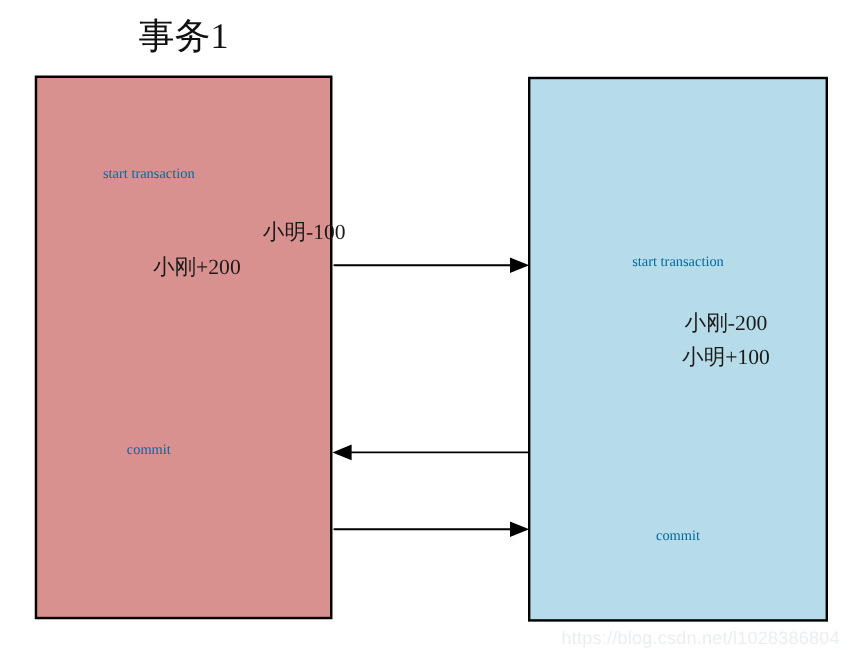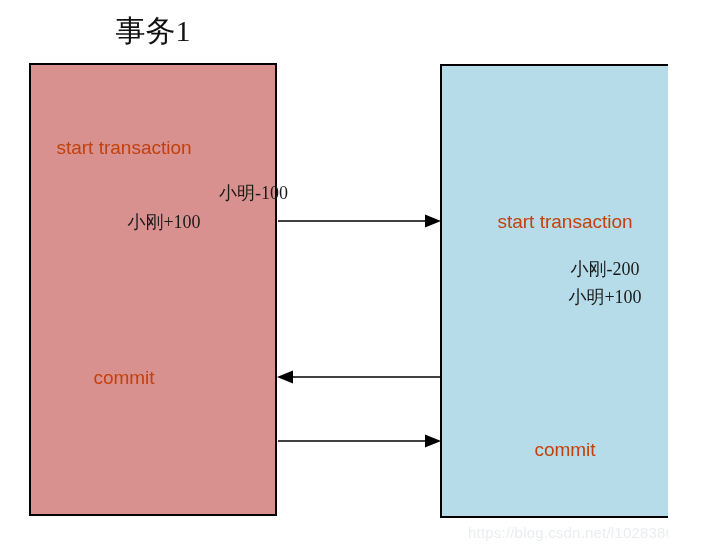--- a/index.html
+++ b/index.html
@@ -2,21 +2,21 @@
 <html><head>
 <meta charset="utf-8">
 <style>
   html, body {
     margin: 0;
     padding: 0;
     background: #ffffff;
   }
   #canvas {
     position: relative;
-    width: 668px;
+    width: 720px;
     height: 552px;
     background: #ffffff;
     overflow: hidden;
     font-family: "Liberation Serif", "DejaVu Serif", serif;
   }
 
   
   .col-title {
     position: absolute;
     font-family: "Liberation Serif", "DejaVu Serif", serif;
@@ -46,23 +46,23 @@
     left: 440px;
     top: 64px;
     width: 250px;
     height: 454px;
     background: #b5dce8;
   }
 
   
   .step {
     position: absolute;
-    font-family: Liberation Sans, sans-serif;
-    font-size: 19px;
-    color: #c2410c;
+    font-family: Liberation Serif, serif;
+    font-size: 12px;
+    color: #0369a1;
     white-space: nowrap;
     line-height: 1;
   }
   .step-cn {
     position: absolute;
     font-family: "Liberation Serif", "DejaVu Serif", serif;
     font-size: 18px;
     color: #1a1a1a;
     white-space: nowrap;
     line-height: 1;
@@ -109,21 +109,21 @@
 
   <div class="col-title" id="title-left">事务1</div>
 
 
   <div class="txn-box" id="box-left"></div>
 
   <div class="txn-box" id="box-right"></div>
 
   <div class="step" id="l-start">start transaction</div>
   <div class="step-cn" id="l-op1">小明-100</div>
-  <div class="step-cn" id="l-op2">小刚+100</div>
+  <div class="step-cn" id="l-op2">小刚+200</div>
   <div class="step" id="l-commit">commit</div>
 
   <div class="step" id="r-start">start transaction</div>
   <div class="step-cn" id="r-op1">小刚-200</div>
   <div class="step-cn" id="r-op2">小明+100</div>
   <div class="step" id="r-commit">commit</div>
 
   <svg class="arrow-svg" viewBox="0 0 720 552">
 
     <g>

